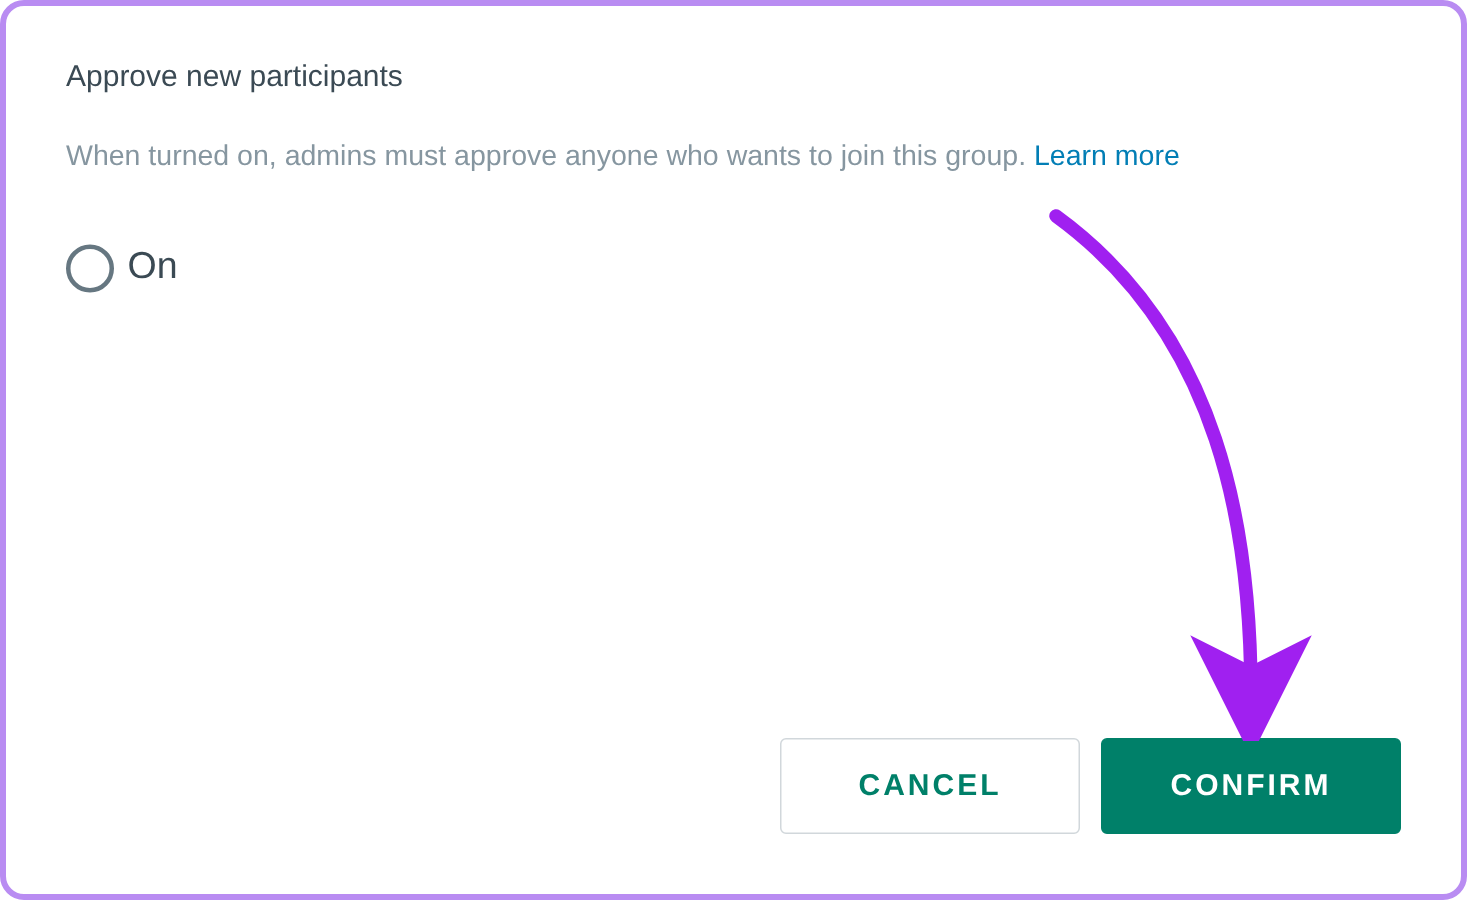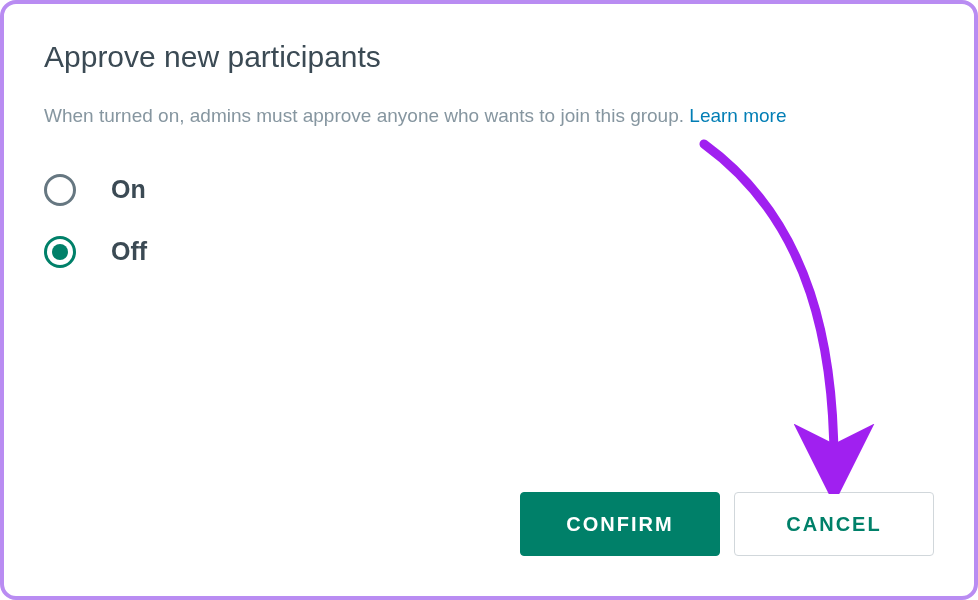--- a/index.html
+++ b/index.html
@@ -7,21 +7,21 @@
   .frame {
     width: 978px;
     height: 600px;
     border: 4px solid #b98cf2;
     border-radius: 16px;
     background: #ffffff;
     position: relative;
     padding: 36px 40px 40px 40px;
   }
   .title {
-    font-size: 30px;
+    font-size: 20px;
     font-weight: 400;
     color: #3b4a54;
     margin-bottom: 28px;
   }
   .description {
     font-size: 19px;
     line-height: 1.45;
     color: #8696a0;
     margin-bottom: 44px;
     max-width: 880px;
@@ -30,24 +30,22 @@
     color: #027eb5;
     cursor: pointer;
   }
   .radio-group {
     display: flex;
     flex-direction: column;
     gap: 30px;
   }
   .radio-row {
     display: flex;
-    align-items: center;
-    gap: 35px;
+    gap: 9px;
     cursor: pointer;
-    font-weight: bold;
   }
   .radio-outer {
     width: 32px;
     height: 32px;
     border-radius: 50%;
     border: 3px solid #667781;
     display: flex;
     align-items: center;
     justify-content: center;
     flex-shrink: 0;
@@ -112,31 +110,25 @@
 
   <p class="description">
     <span>When turned on, admins must approve anyone who wants to join this group. </span><span class="learn-more">Learn more</span>
   </p>
 
   <div class="radio-group">
     <div class="radio-row">
       <span class="radio-outer"></span>
       <span class="radio-label">On</span>
     </div>
-    <div class="radio-row">
-      <span class="radio-outer selected">
-          <span class="radio-inner"></span>
-        </span>
-      <span class="radio-label">Off</span>
-    </div>
   </div>
 
   <div class="button-row">
+    <div class="btn btn-cancel">CANCEL</div>
     <div class="btn btn-confirm">CONFIRM</div>
-    <div class="btn btn-cancel">CANCEL</div>
   </div>
 
   <svg class="annotation-arrow" style="left:640px; top:130px;" width="260" height="360" viewBox="0 0 260 360">
     <defs>
       <marker id="ah" viewBox="0 0 12 12" refX="6" refY="6" markerWidth="9" markerHeight="9" orient="auto-start-reverse">
         <path d="M0,0 L12,6 L0,12 L3,6 Z" fill="#a020f0"></path>
       </marker>
     </defs>
     <path d="M60,10 C170,90 190,220 190,330" stroke="#a020f0" stroke-width="9" fill="none" marker-end="url(#ah)" stroke-linecap="round"></path>
   </svg>

